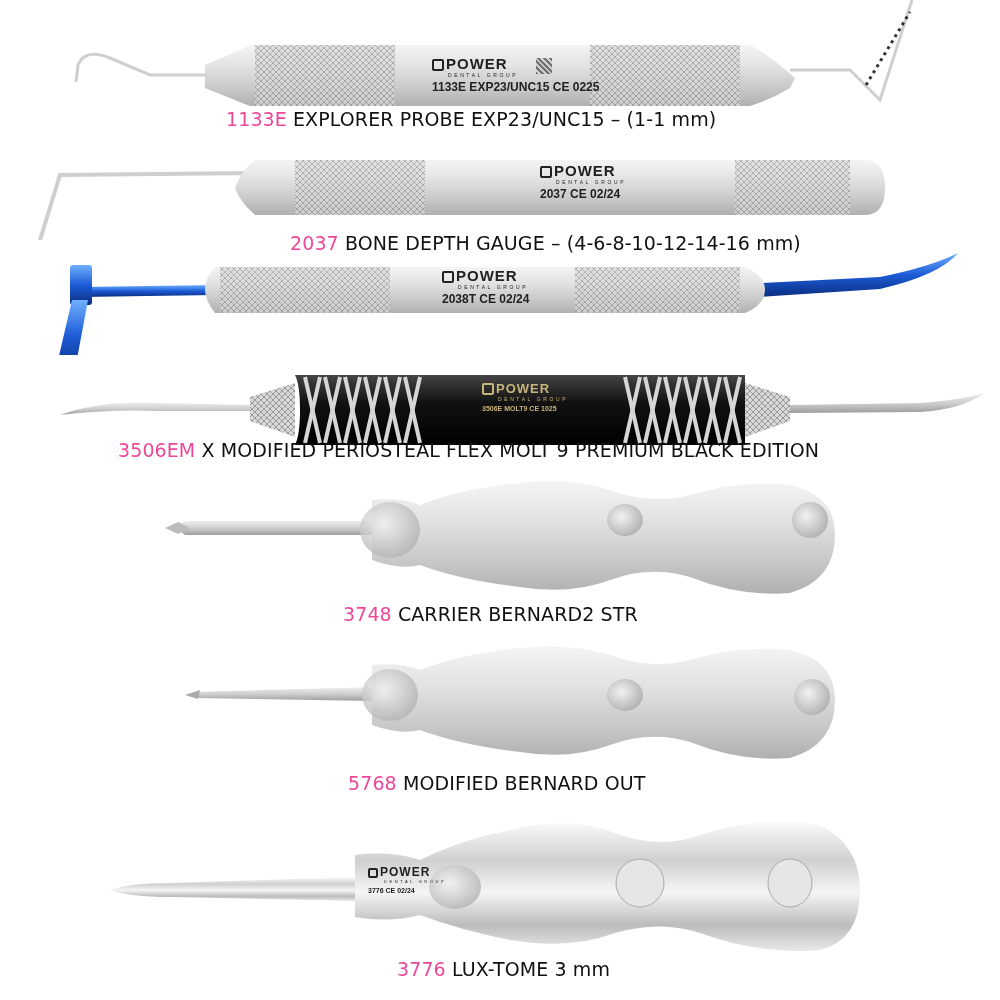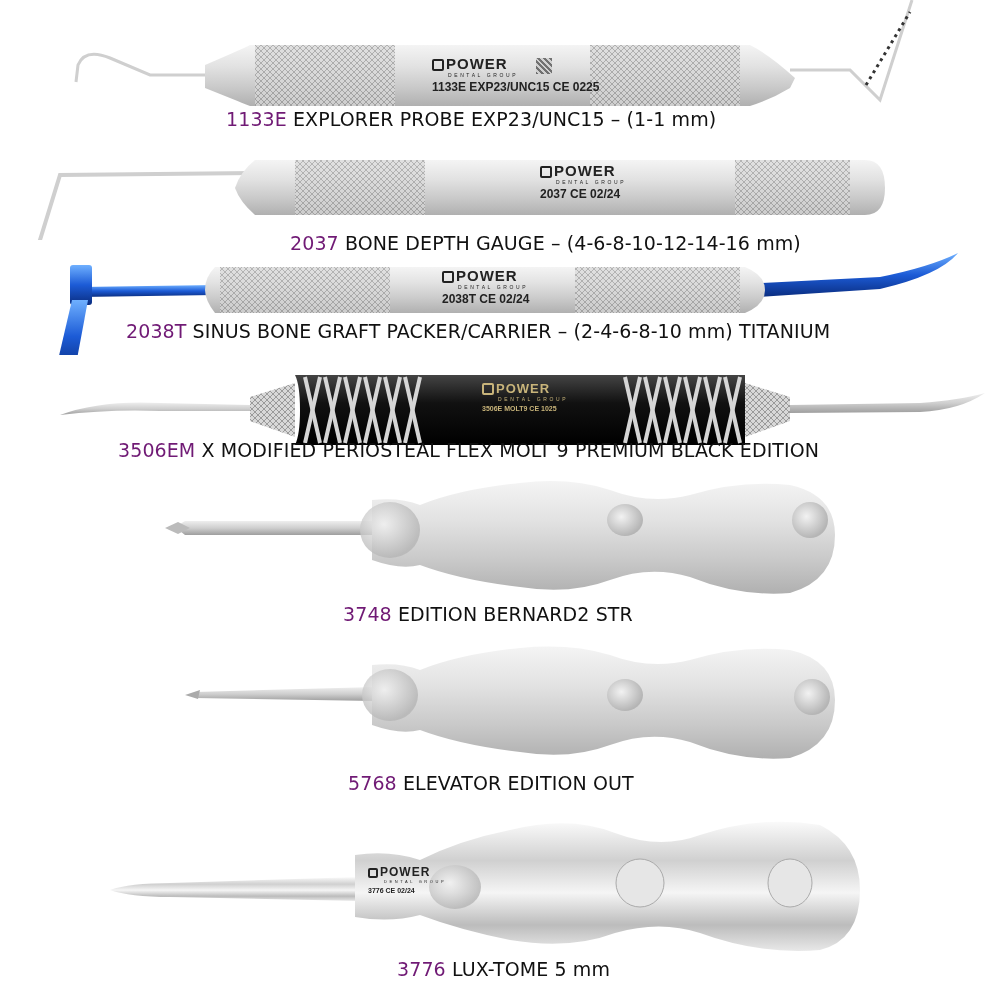--- a/index.html
+++ b/index.html
@@ -1,21 +1,21 @@
 <!DOCTYPE html>
 <html><head>
 <meta charset="utf-8">
 <style>
   html, body { margin: 0; padding: 0; background: #ffffff; }
   body { width: 1000px; height: 1000px; position: relative; overflow: hidden;
          font-family: "DejaVu Sans", "Liberation Sans", sans-serif; }
   .inst { position: absolute; left: 0; top: 0; width: 1000px; }
   .caption { position: absolute; white-space: nowrap; font-size: 19px; color: #111;
              letter-spacing: 0.1px; font-family: "DejaVu Sans", sans-serif; }
-  .caption .code { color: #701a75; }
+  .caption .code { color: #ec4899; }
   .brand { position: absolute; font-family: "Liberation Sans", sans-serif; color: #222; line-height: 1; }
   .brand .logo { display: inline-block; font-weight: bold; font-size: 15px; letter-spacing: 1px; }
   .brand .logo .mark { display: inline-block; width: 12px; height: 12px; border: 2px solid #222;
                        border-radius: 2px; margin-right: 2px; vertical-align: -2px; box-sizing: border-box; }
   .brand .sub { font-size: 5px; letter-spacing: 2.6px; display: block; margin-left: 16px; margin-top: 1px; }
   .brand .lot { font-size: 12px; font-weight: bold; display: block; margin-top: 3px; }
   .brand.gold { color: #c8b47a; }
   .brand.gold .logo .mark { border-color: #c8b47a; }
   .qr { position: absolute; width: 16px; height: 16px;
         background: repeating-linear-gradient(45deg,#555 0 2px,#ccc 2px 4px); opacity: .8; }
@@ -112,24 +112,20 @@
     <path d="M760 38 L880 32 Q930 22 958 8 Q940 30 880 44 L760 52 Z" fill="url(#blue)"></path>
     <path d="M215 22 L745 22 Q765 30 765 45 Q765 60 745 68 L215 68 Q205 55 205 45 Q205 32 215 22 Z" fill="url(#steel)"></path>
     <rect x="220" y="22" width="170" height="46" fill="url(#knurl)" opacity="0.7"></rect>
     <rect x="575" y="22" width="165" height="46" fill="url(#knurl)" opacity="0.7"></rect>
   </svg>
   <div class="brand" style="left:442px;top:23px;">
     <span class="logo"><span class="mark"></span><span>POWER</span></span>
     <span class="sub">DENTAL GROUP</span>
     <span class="lot">2038T CE 02/24</span>
   </div>
-  <div class="caption" style="left:126px;top:75px;">
-    <span class="code">2038T</span>
-    <span>SINUS BONE GRAFT PACKER/CARRIER – (2-4-6-8-10 mm) TITANIUM</span>
-  </div>
 </div>
 
 <div class="inst" style="top:355px;height:110px;">
   <svg width="1000" height="110" style="position:absolute;left:0;top:0">
     <path d="M60 60 Q100 45 160 48 L250 50 L250 56 L160 56 Q110 54 60 60 Z" fill="url(#steelDark)"></path>
     <path d="M790 50 L920 48 Q960 45 985 38 Q960 55 920 57 L790 58 Z" fill="url(#steelDark)"></path>
     <path d="M250 42 L295 28 L295 82 L250 66 Z" fill="url(#knurl)"></path>
     <path d="M790 42 L745 28 L745 82 L790 66 Z" fill="url(#knurl)"></path>
     <path d="M295 20 L745 20 L745 90 L295 90 Q300 80 300 55 Q300 30 295 20 Z" fill="url(#black)"></path>
     <g stroke="#d6d6d6" stroke-width="4" fill="none">
@@ -154,49 +150,49 @@
   <svg width="1000" height="140" style="position:absolute;left:0;top:0">
     <path d="M175 62 L185 56 L375 56 L375 70 L185 70 Z" fill="url(#steelDark)"></path>
     <path d="M165 63 L178 57 L190 63 L178 69 Z" fill="#bbb"></path>
     <path d="M372 35 Q400 32 420 40 Q460 24 520 18 Q570 12 610 25 Q650 40 690 30 Q740 15 790 20 Q835 30 835 70 Q835 115 790 128 Q740 132 690 112 Q650 100 610 115 Q570 130 520 122 Q460 115 420 100 Q400 105 372 95 Z" fill="url(#steel)"></path>
     <ellipse cx="390" cy="65" rx="30" ry="28" fill="url(#dimple)" opacity="0.8"></ellipse>
     <ellipse cx="625" cy="55" rx="18" ry="16" fill="url(#dimple)"></ellipse>
     <ellipse cx="810" cy="55" rx="18" ry="18" fill="url(#dimple)"></ellipse>
   </svg>
   <div class="caption" style="left:343px;top:138px;">
     <span class="code">3748</span>
-    <span>EDITION BERNARD2 STR</span>
+    <span>CARRIER BERNARD2 STR</span>
   </div>
 </div>
 
 <div class="inst" style="top:635px;height:170px;">
   <svg width="1000" height="140" style="position:absolute;left:0;top:0">
     <path d="M195 57 L375 52 L375 66 L195 63 Z" fill="url(#steelDark)"></path>
     <path d="M185 60 L200 55 L198 64 Z" fill="#aaa"></path>
     <path d="M372 30 Q400 27 420 35 Q460 19 520 13 Q570 8 610 20 Q650 35 690 25 Q740 10 790 15 Q835 25 835 65 Q835 110 790 123 Q740 127 690 107 Q650 95 610 110 Q570 125 520 117 Q460 110 420 95 Q400 100 372 90 Z" fill="url(#steel)"></path>
     <ellipse cx="390" cy="60" rx="28" ry="26" fill="url(#dimple)" opacity="0.8"></ellipse>
     <ellipse cx="625" cy="60" rx="18" ry="16" fill="url(#dimple)"></ellipse>
     <ellipse cx="812" cy="62" rx="18" ry="18" fill="url(#dimple)"></ellipse>
   </svg>
   <div class="caption" style="left:348px;top:137px;">
     <span class="code">5768</span>
-    <span>ELEVATOR EDITION OUT</span>
+    <span>MODIFIED BERNARD OUT</span>
   </div>
 </div>
 
 <div class="inst" style="top:805px;height:195px;">
   <svg width="1000" height="150" style="position:absolute;left:0;top:0">
     <path d="M110 85 Q130 78 170 78 L360 72 L360 96 L170 92 Q130 92 110 85 Z" fill="url(#polish)"></path>
     <path d="M355 50 Q390 45 420 55 Q460 35 510 25 Q570 10 615 28 Q660 45 700 30 Q760 10 820 20 Q860 40 860 85 Q860 135 820 145 Q760 150 700 128 Q660 115 615 128 Q570 145 510 135 Q460 125 420 110 Q390 118 355 112 Z" fill="url(#polish)"></path>
     <ellipse cx="455" cy="82" rx="26" ry="22" fill="url(#dimple)" opacity="0.8"></ellipse>
     <ellipse cx="640" cy="78" rx="24" ry="24" fill="#e6e6e6" stroke="#aaa"></ellipse>
     <ellipse cx="790" cy="78" rx="22" ry="24" fill="#e6e6e6" stroke="#aaa"></ellipse>
   </svg>
   <div class="brand" style="left:368px;top:58px;">
     <span class="logo" style="font-size:12px"><span class="mark" style="width:10px;height:10px"></span><span>POWER</span></span>
     <span class="sub" style="font-size:4px">DENTAL GROUP</span>
     <span class="lot" style="font-size:7px">3776 CE 02/24</span>
   </div>
   <div class="caption" style="left:397px;top:153px;">
     <span class="code">3776</span>
-    <span>LUX-TOME 5 mm</span>
+    <span>LUX-TOME 3 mm</span>
   </div>
 </div>
 
 </body></html>

